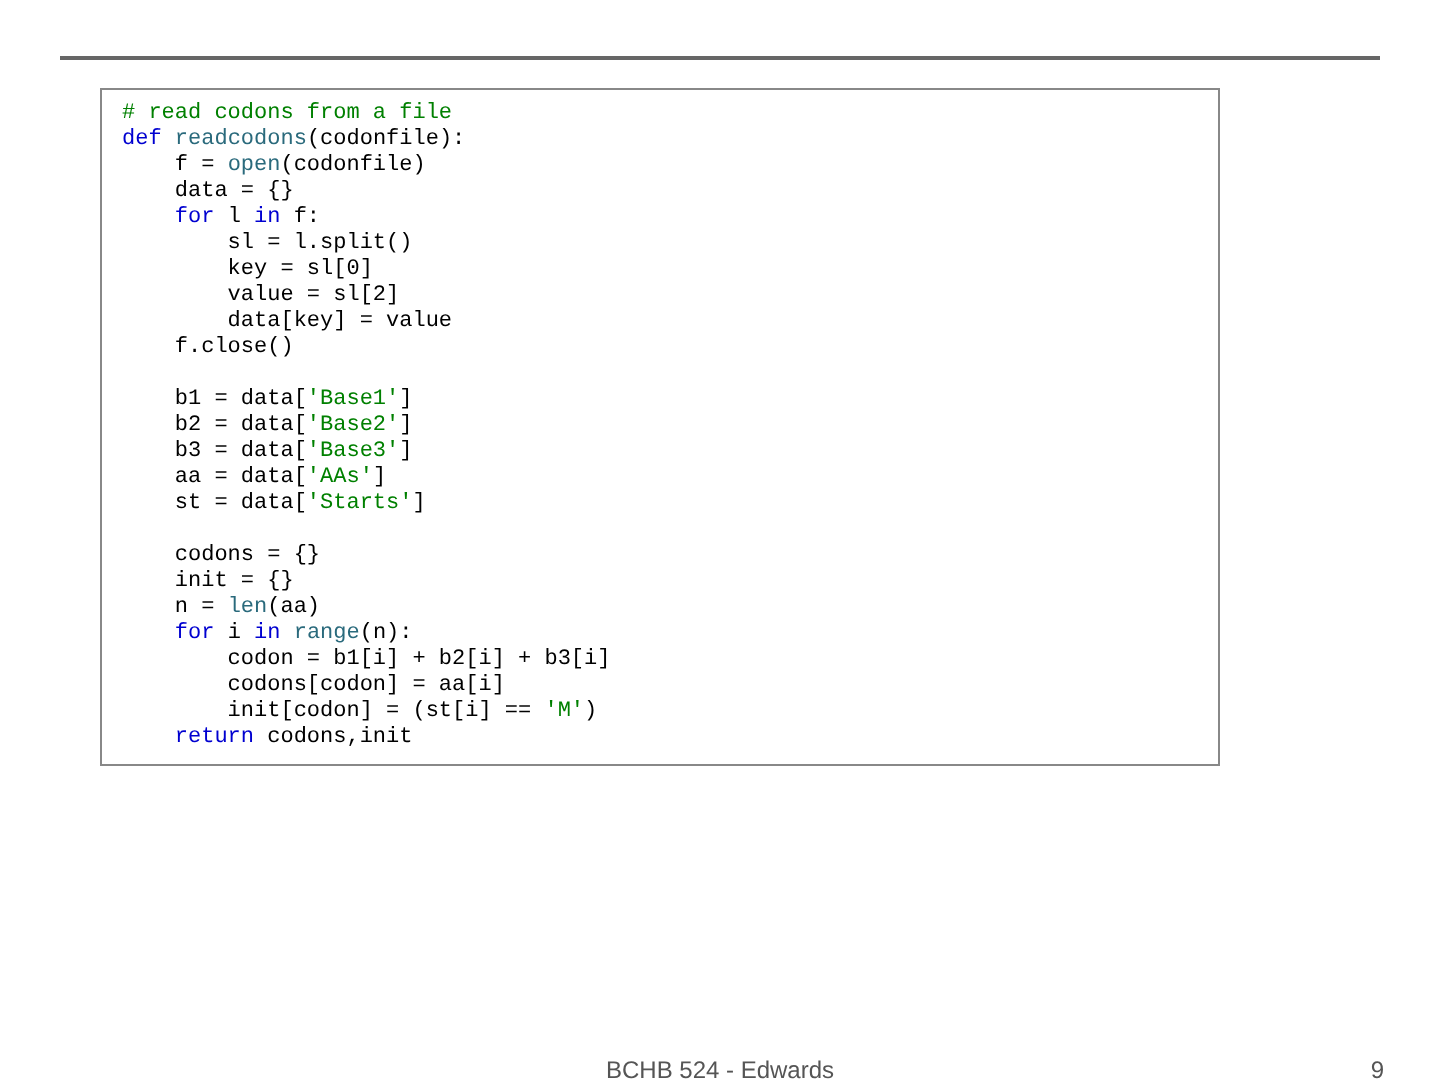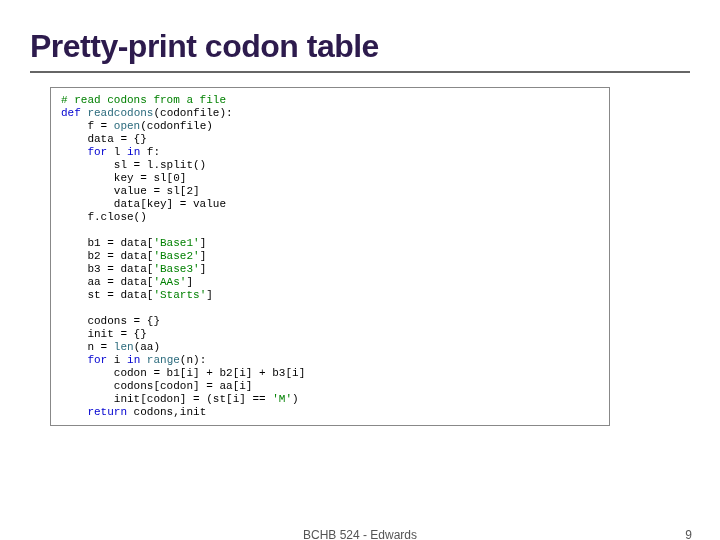--- a/index.html
+++ b/index.html
@@ -56,21 +56,20 @@
     font-size: 12px;
     color: #555;
   }
   .footer .left { position: absolute; left: 50%; transform: translateX(-50%); }
   .footer .right { position: absolute; right: 28px; }
 </style>
 </head>
 <body>
 
 <div class="slide">
-  <div class="title">Pretty-print codon table</div>
   <div class="underline"></div>
 
   <div class="code-box"><span class="cm"># read codons from a file</span>
 <span class="kw">def</span> <span class="fn">readcodons</span><span>(codonfile):</span>
 <span>    f = </span><span class="fn">open</span><span>(codonfile)</span>
 <span>    data = {}</span>
 <span>    </span><span class="kw">for</span><span> l </span><span class="kw">in</span><span> f:</span>
 <span>        sl = l.split()</span>
 <span>        key = sl[0]</span>
 <span>        value = sl[2]</span>

